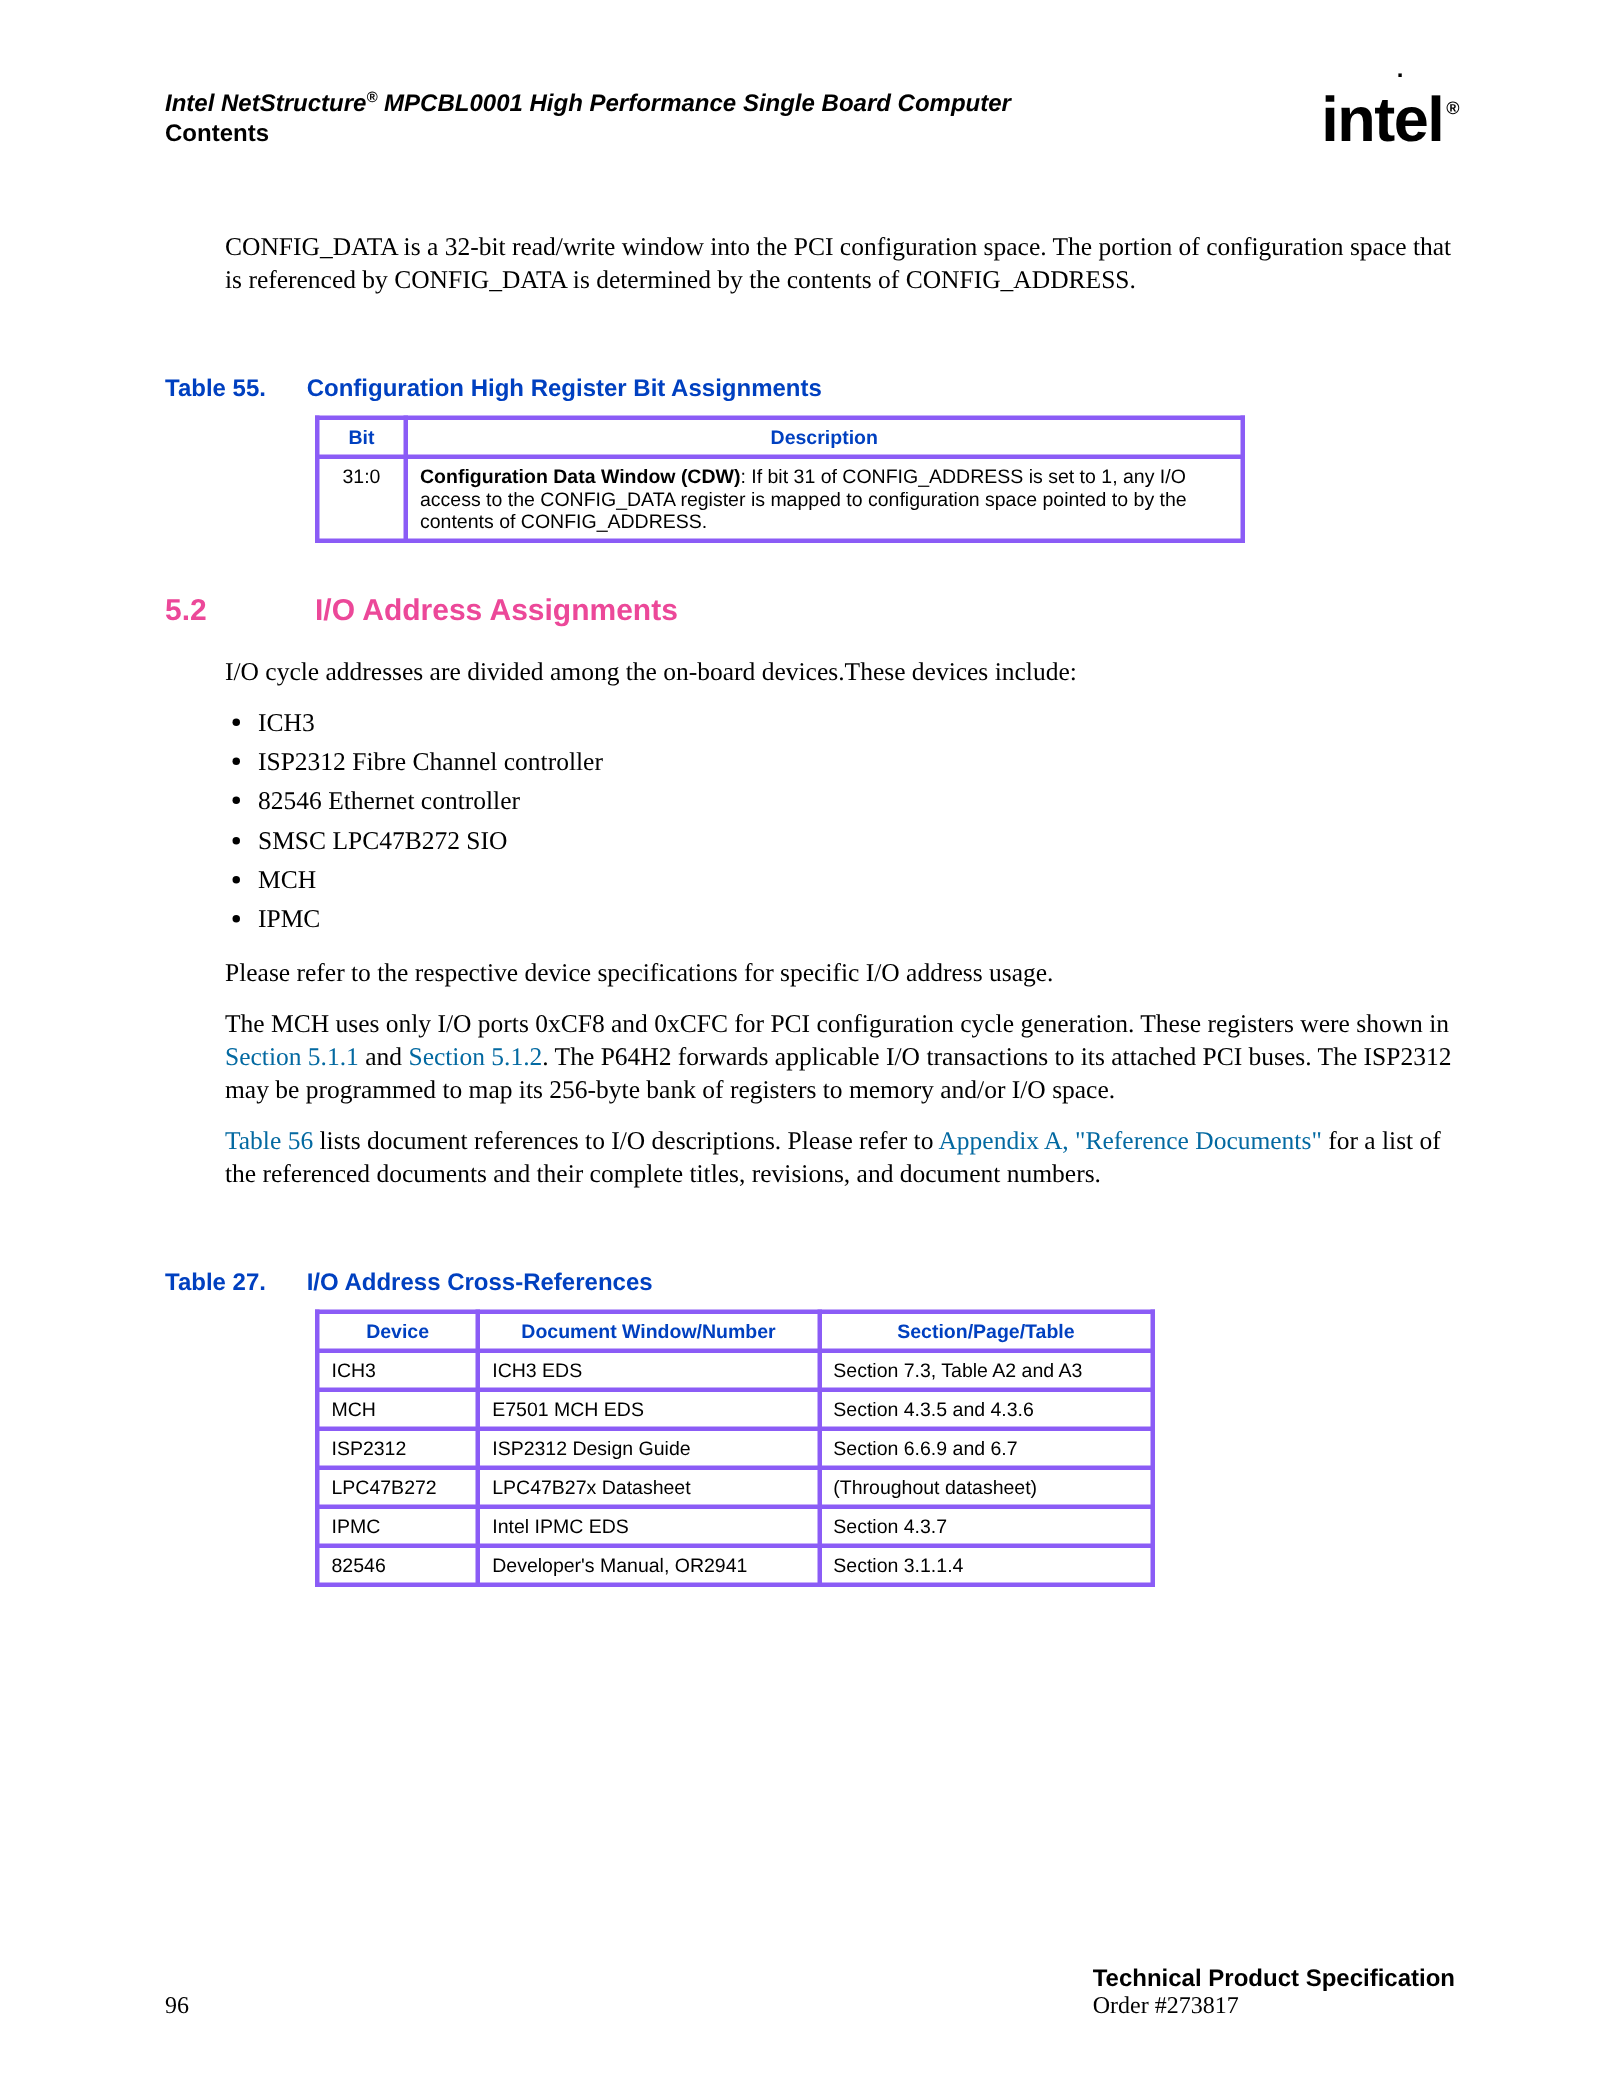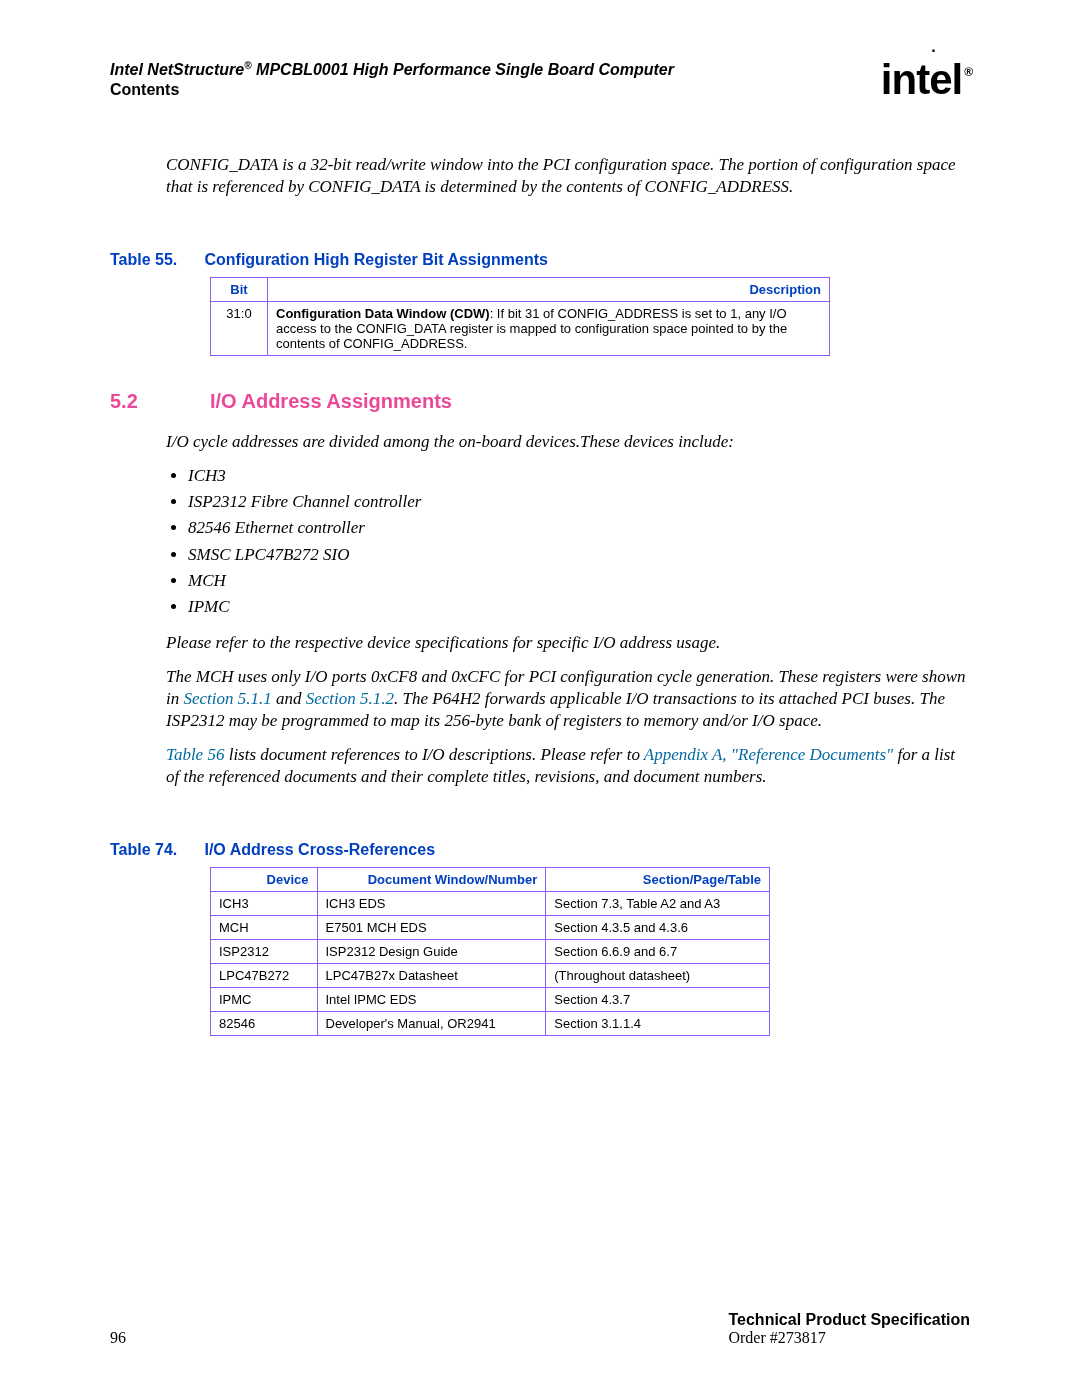--- a/index.html
+++ b/index.html
@@ -36,50 +36,49 @@
   .logo {
     font-family: Arial, Helvetica, sans-serif;
     font-weight: 700;
     font-size: 42px;
     letter-spacing: -1px;
     position: relative;
     top: -4px;
   }
   .logo .reg { font-size:12px; position:relative; top:-18px; left:2px;}
   .body-text {
-    margin-left: 56px;
+    margin-left: 40px;
     font-size: 17px;
     line-height: 1.3;
-    font-style: italic;
   }
   .para { margin: 0 0 12px 0; }
   .table-caption {
     font-family: Arial, Helvetica, sans-serif;
     font-weight: bold;
     color: #0040c0;
     font-size: 16px;
     margin: 14px 0 8px 0;
   }
   .table-caption .tno { display:inline-block; width:90px;margin-top:39px; }
   table.spec {
     border-collapse: collapse;
     font-family: Arial, Helvetica, sans-serif;
     font-size: 13px;
     margin-left: 100px;
   }
   table.spec th, table.spec td {
-    border: 1px solid #8b5cf6;
+    border: 3px solid #8b5cf6;
     padding: 4px 8px;
     text-align: left;
     vertical-align: top;
   }
   table.spec th {
     color: #0040c0;
     font-weight: bold;
-    text-align: right;
+    text-align: center;
   }
   .section-heading {
     font-family: Arial, Helvetica, sans-serif;
     color: #ec4899;
     font-weight: bold;
     font-size: 20px;
     margin: 34px 0 18px 0;
   }
   .section-heading .num { display:inline-block; width:100px; }
   ul.devlist {
@@ -164,21 +163,21 @@
     <p class="para">Please refer to the respective device specifications for specific I/O address usage.</p>
     <p class="para">
       <span>The MCH uses only I/O ports 0xCF8 and 0xCFC for PCI configuration cycle generation. These registers were shown in </span><span class="link">Section 5.1.1</span><span> and </span><span class="link">Section 5.1.2</span><span>. The P64H2 forwards applicable I/O transactions to its attached PCI buses. The ISP2312 may be programmed to map its 256-byte bank of registers to memory and/or I/O space.</span>
     </p>
     <p class="para">
       <span class="link">Table 56</span><span> lists document references to I/O descriptions. Please refer to </span><span class="link">Appendix A, "Reference Documents"</span><span> for a list of the referenced documents and their complete titles, revisions, and document numbers.</span>
     </p>
   </div>
 
   <div class="table-caption">
-    <span class="tno">Table 74.</span>
+    <span class="tno">Table 27.</span>
     <span>I/O Address Cross-References</span>
   </div>
 
   <table class="spec t56">
     <tbody>
         <tr>
       <th>Device</th>
       <th>Document Window/Number</th>
       <th>Section/Page/Table</th>
     </tr>

